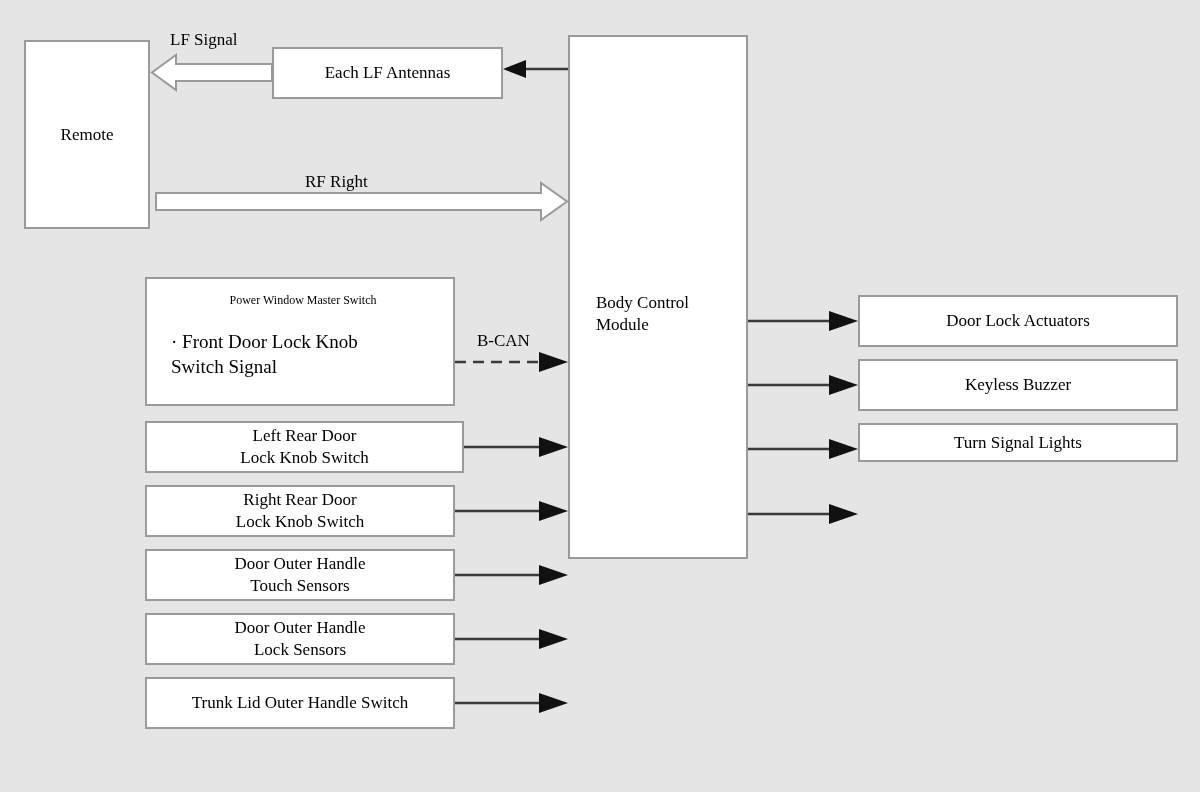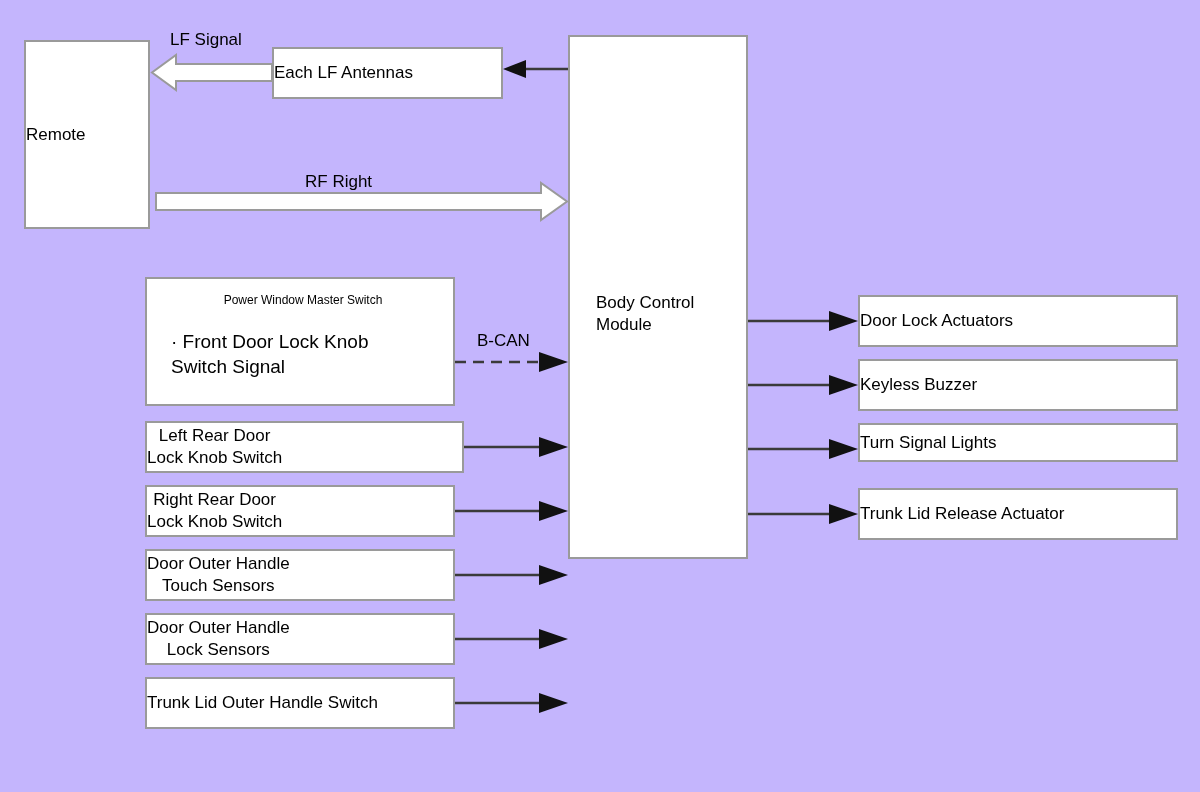--- a/index.html
+++ b/index.html
@@ -5,33 +5,33 @@
 <style>
   html, body {
     margin: 0;
     padding: 0;
     background: #ffffff;
   }
   #diagram-root {
     position: relative;
     width: 1200px;
     height: 792px;
-    background: #c4b5fd;
-    font-family: Liberation Sans, sans-serif;
+    background: #e5e5e5;
+    font-family: Liberation Serif, serif;
     overflow: hidden;
   }
   .node {
     position: absolute;
     box-sizing: border-box;
     border: 2px solid #9a9a9a;
     background: #ffffff;
     color: #000000;
     display: flex;
     align-items: center;
-    justify-content: flex-start;
+    justify-content: center;
     text-align: center;
     font-size: 17px;
     line-height: 1.28;
     white-space: pre-line;
   }
   .node.tall-left {
     align-items: flex-start;
     justify-content: flex-start;
     text-align: left;
     padding: 14px 18px 0 24px;
@@ -217,17 +217,14 @@
   </div>
 
   <div class="node" style="left:858px; top:359px; width:320px; height:52px;">
     <span class="node-label">Keyless Buzzer</span>
   </div>
 
   <div class="node" style="left:858px; top:423px; width:320px; height:39px;">
     <span class="node-label">Turn Signal Lights</span>
   </div>
 
-  <div class="node" style="left:858px; top:488px; width:320px; height:52px;">
-    <span class="node-label">Trunk Lid Release Actuator</span>
-  </div>
 
 </div>
 
 </body></html>

